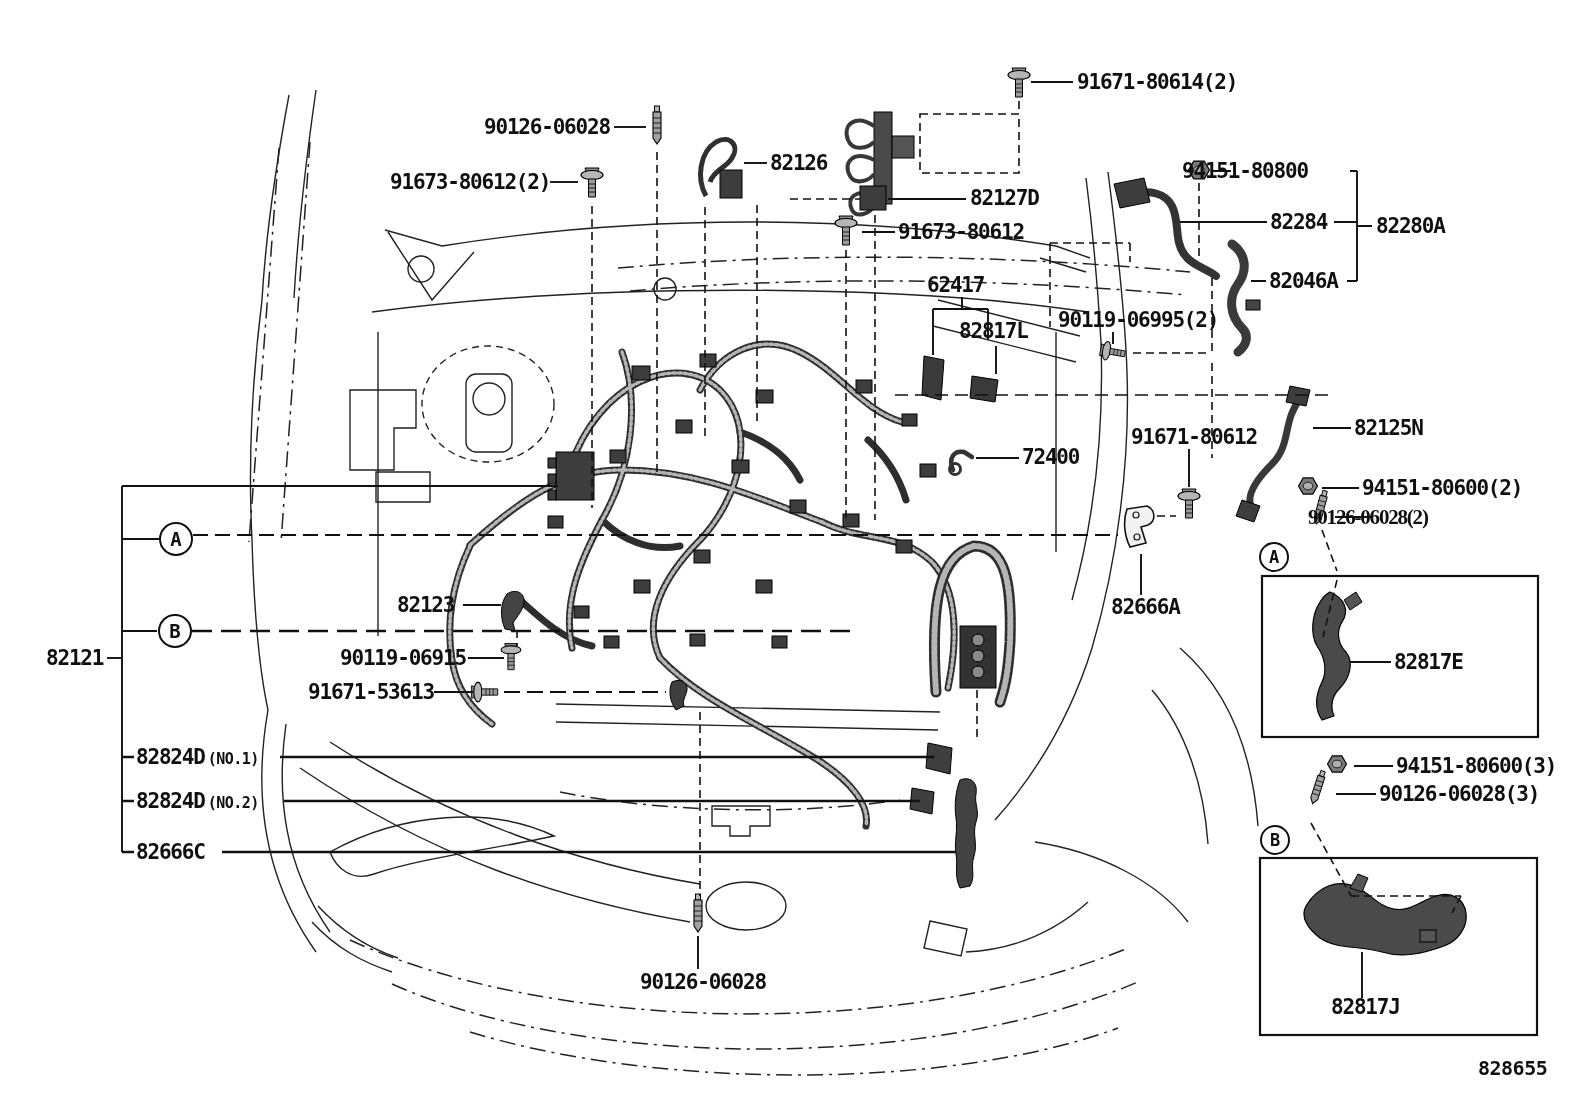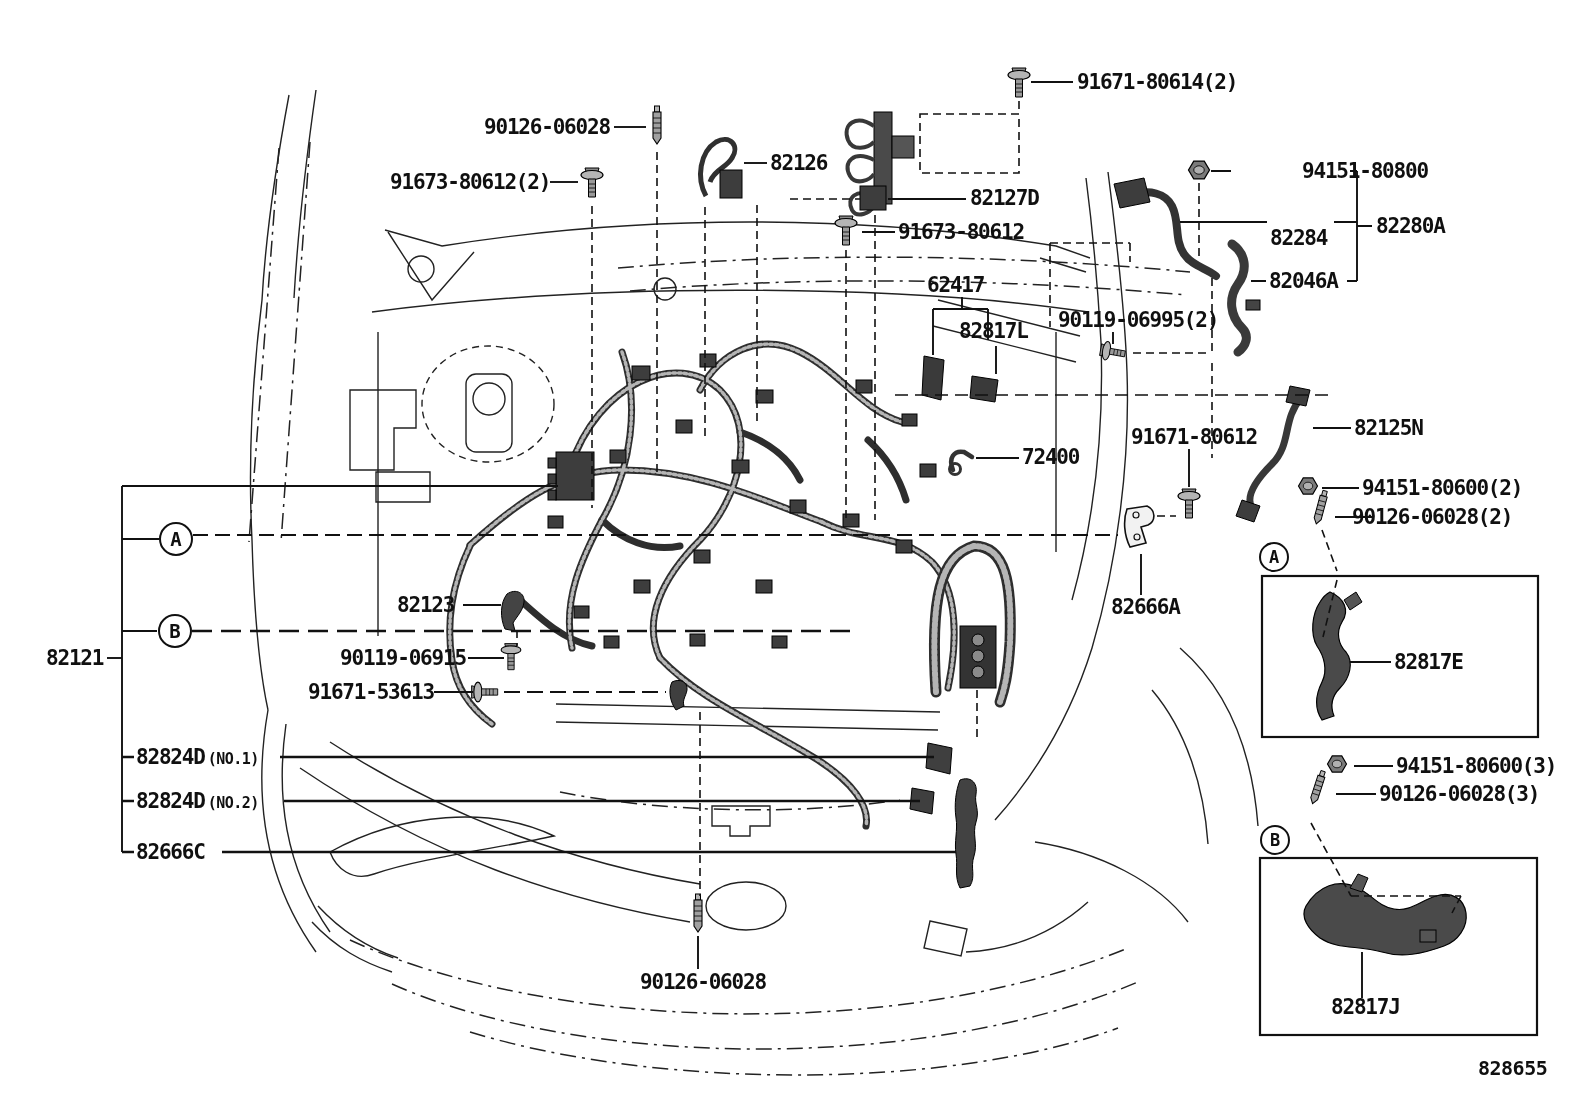--- a/index.html
+++ b/index.html
@@ -316,32 +316,32 @@
 <div class="marker" style="left:175px;top:631px;">B</div>
 <div class="marker sm" style="left:1274px;top:557px;">A</div>
 <div class="marker sm" style="left:1275px;top:840px;">B</div>
 
 <div class="lbl" style="left:484px;top:127px;">90126-06028</div>
 <div class="lbl" style="left:390px;top:182px;">91673-80612(2)</div>
 <div class="lbl" style="left:770px;top:163px;">82126</div>
 <div class="lbl" style="left:1077px;top:82px;">91671-80614(2)</div>
 <div class="lbl" style="left:970px;top:198px;">82127D</div>
 <div class="lbl" style="left:898px;top:232px;">91673-80612</div>
-<div class="lbl" style="left:1302px;top:171px;">94151-80800</div>
-<div class="lbl" style="left:1270px;top:222px;margin-top:16px;">82284</div>
+<div class="lbl" style="left:1182px;top:171px;">94151-80800</div>
+<div class="lbl" style="left:1270px;top:222px;">82284</div>
 <div class="lbl" style="left:1376px;top:226px;">82280A</div>
 <div class="lbl" style="left:1269px;top:281px;">82046A</div>
 <div class="lbl" style="left:927px;top:285px;">62417</div>
 <div class="lbl" style="left:959px;top:331px;">82817L</div>
 <div class="lbl" style="left:1058px;top:320px;">90119-06995(2)</div>
 <div class="lbl" style="left:1022px;top:457px;">72400</div>
 <div class="lbl" style="left:1354px;top:428px;">82125N</div>
 <div class="lbl" style="left:1131px;top:437px;">91671-80612</div>
 <div class="lbl" style="left:1362px;top:488px;">94151-80600(2)</div>
-<div class="lbl" style="left:1352px;top:517px;">90126-06028(2)</div>
+<div class="lbl" style="left:1308px;top:517px;font-family:Liberation Serif, serif;">90126-06028(2)</div>
 <div class="lbl" style="left:1111px;top:607px;">82666A</div>
 <div class="lbl" style="left:1394px;top:662px;">82817E</div>
 <div class="lbl" style="left:397px;top:605px;">82123</div>
 <div class="lbl" style="left:340px;top:658px;">90119-06915</div>
 <div class="lbl" style="left:308px;top:692px;">91671-53613</div>
 <div class="lbl" style="left:46px;top:658px;">82121</div>
 <div class="lbl" style="left:136px;top:757px;"><span>82824D</span><span class="sfx">(NO.1)</span></div>
 <div class="lbl" style="left:136px;top:801px;"><span>82824D</span><span class="sfx">(NO.2)</span></div>
 <div class="lbl" style="left:136px;top:852px;">82666C</div>
 <div class="lbl" style="left:1396px;top:766px;">94151-80600(3)</div>

